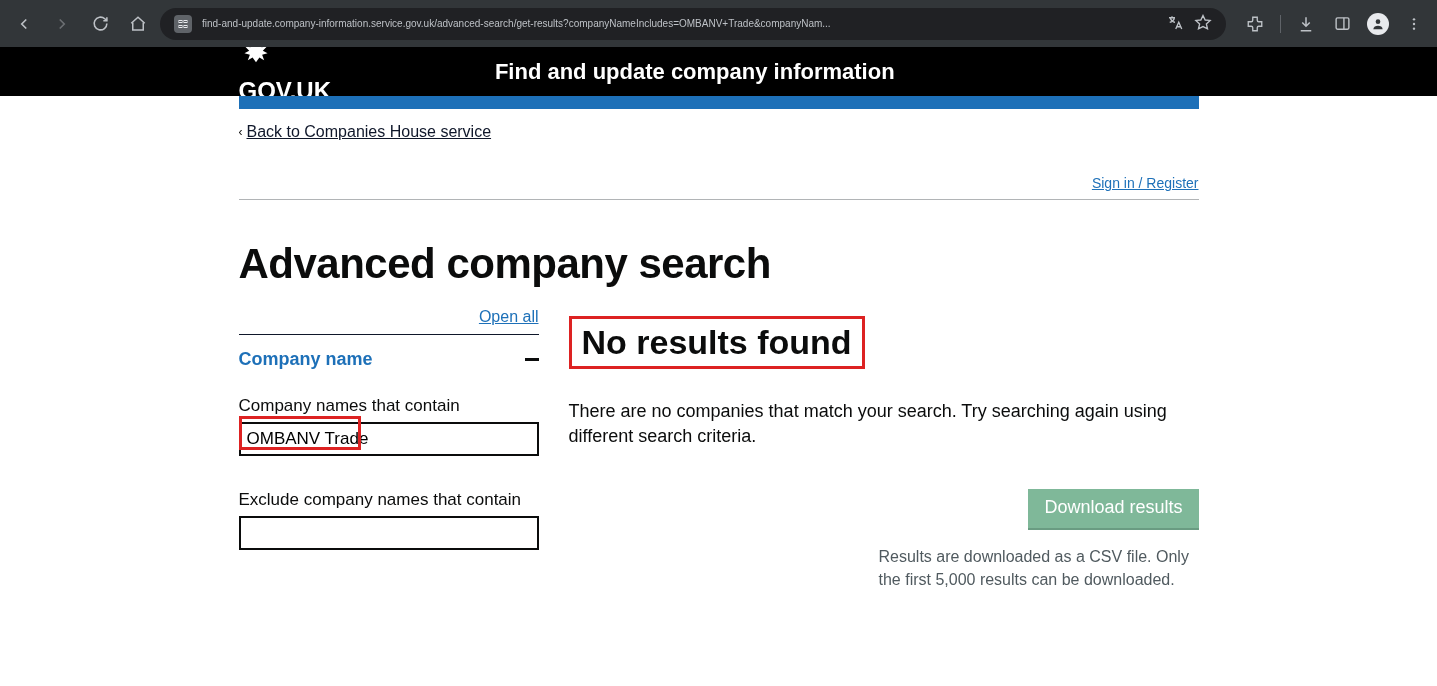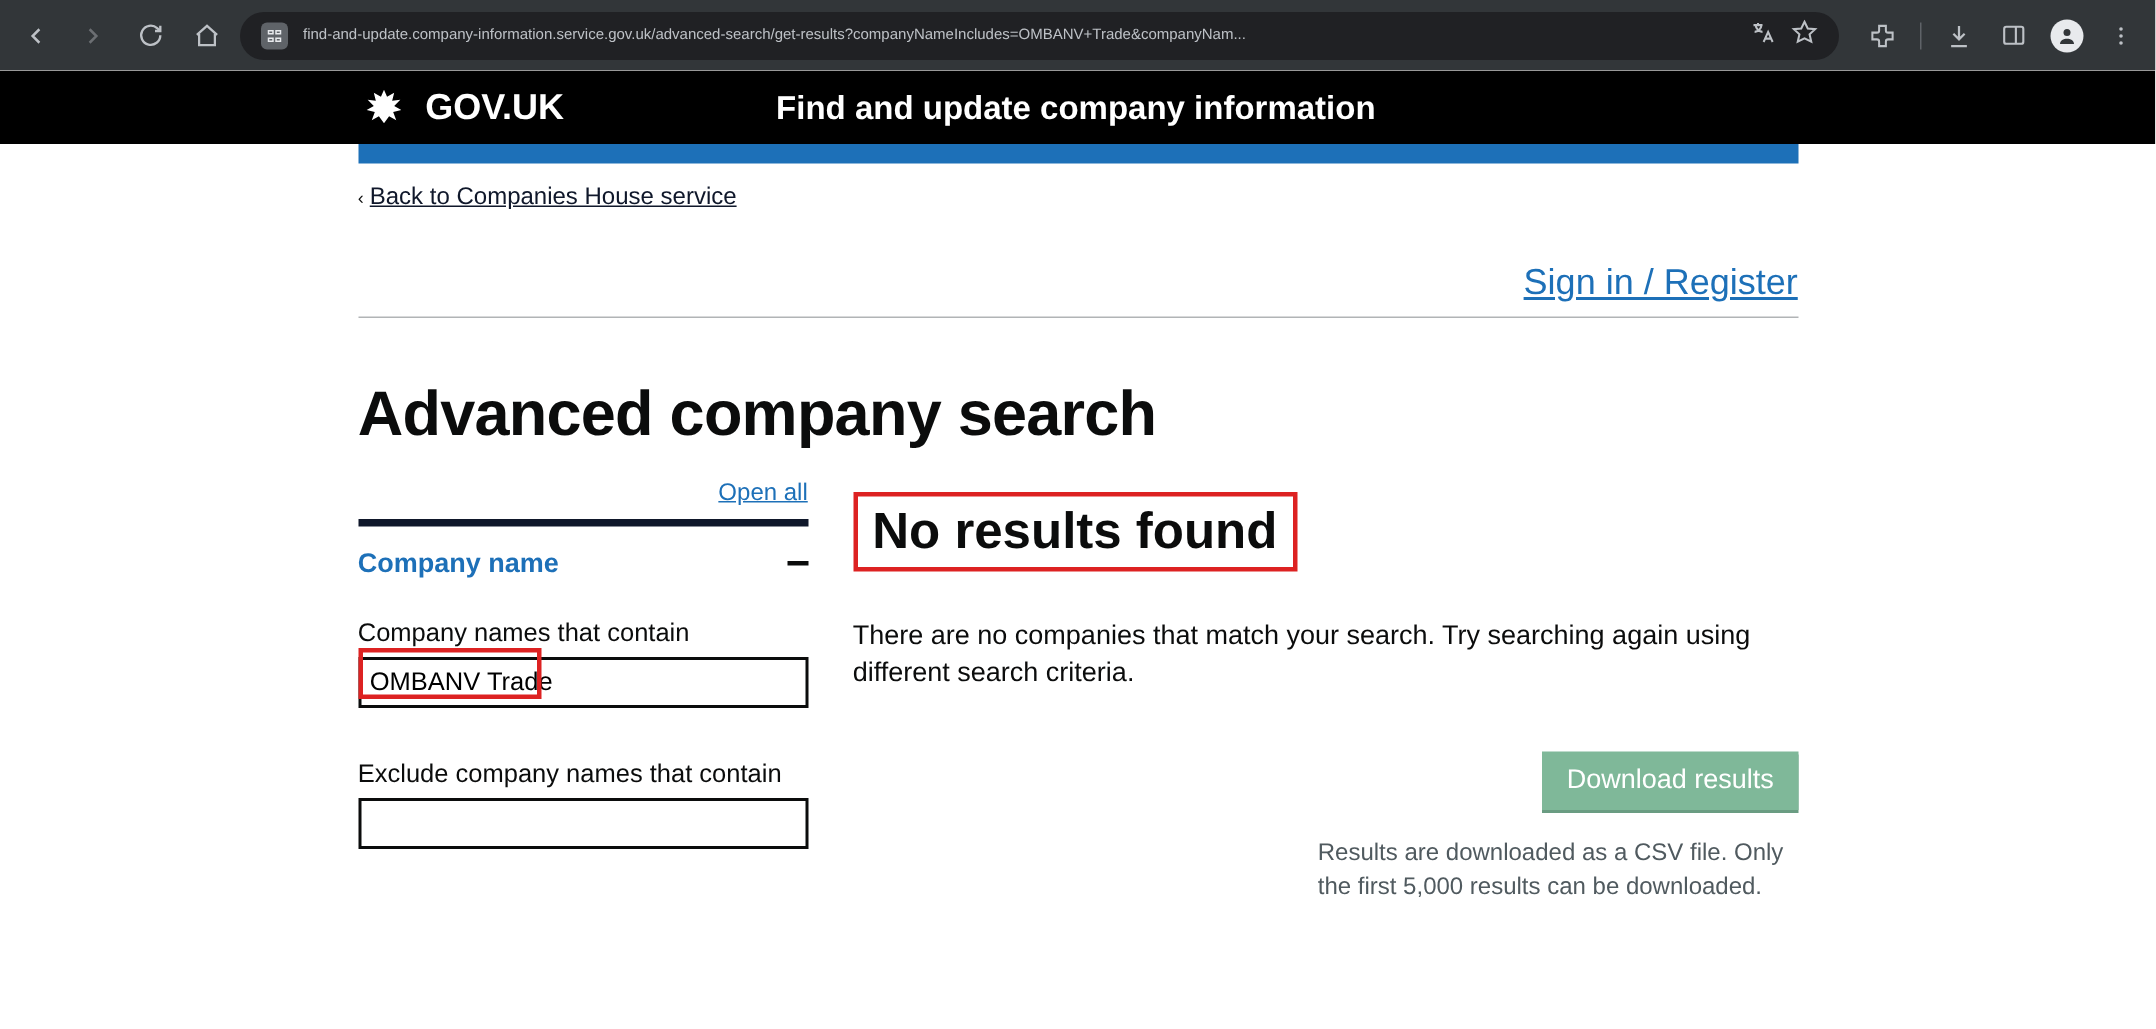--- a/index.html
+++ b/index.html
@@ -71,21 +71,21 @@
     display:flex;
     align-items:center;
     justify-content:center;
   }
   .govuk-header .inner {
     width:960px;
     display:flex;
     align-items:center;
     justify-content:space-between;
   }
-  .govuk-logo { display:flex; gap:11px; font-weight:700; font-size:24px; }
+  .govuk-logo { display:flex; gap:11px; font-weight:700; font-size:24px;flex-direction:column; }
   .crown { width:34px; height:28px; }
   .service-name { font-weight:700; font-size:22px; text-align:center; flex:1; }
 
   .blue-bar-wrap { display:flex; justify-content:center; }
   .blue-bar { width:960px; height:13px; background:#1d70b8; }
 
   .container { width:960px; margin:0 auto; }
 
   .back-link {
     display:flex; align-items:center; gap:4px;
@@ -95,37 +95,37 @@
   }
   .back-link a { color:#0f172a; text-decoration:underline; }
   .back-link .chev { font-size:12px; }
 
   .signin-row {
     display:flex; justify-content:flex-end;
     margin-top:34px;
     border-bottom:1px solid #b1b4b6;
     padding-bottom:8px;
   }
-  .signin-row a { color:#1d70b8; font-size:24px; }
+  .signin-row a { color:#1d70b8; font-size:14px; }
 
   h1.page-title { font-size:42px; font-weight:700; margin-top:40px; letter-spacing:-0.5px; }
   .intro { font-size:18px; margin-top:36px; }
 
   .btn-row { display:flex; gap:14px; margin-top:22px; }
   .btn {
     font-size:18px; padding:8px 14px 9px;
     border:none; cursor:pointer;
     box-shadow: 0 2px 0 rgba(0,0,0,0.3);
   }
   .btn-primary { background:#00703c; color:#fff; font-weight:400; }
   .btn-secondary { background:#f3f2f1; color:#0b0c0c; }
 
   .columns { display:flex; gap:30px; margin-top:8px; align-items:flex-start; }
   .sidebar { width:300px; }
-  .open-all-row { display:flex; justify-content:flex-end; border-bottom:5px solid #0f172a; padding:12px 0 8px; }
+  .open-all-row { display:flex; justify-content:flex-end; border-bottom:1px solid #0f172a; padding:12px 0 8px; }
   .open-all { color:#1d70b8; text-decoration:underline; font-size:16px; cursor:pointer; }
 
   .accordion-header {
     display:flex; justify-content:space-between; align-items:center;
     color:#1d70b8; font-size:18px; font-weight:700;
     padding:14px 0 10px;
     cursor:pointer;
   }
   .minus { width:14px; height:3px; background:#0b0c0c; }
 

